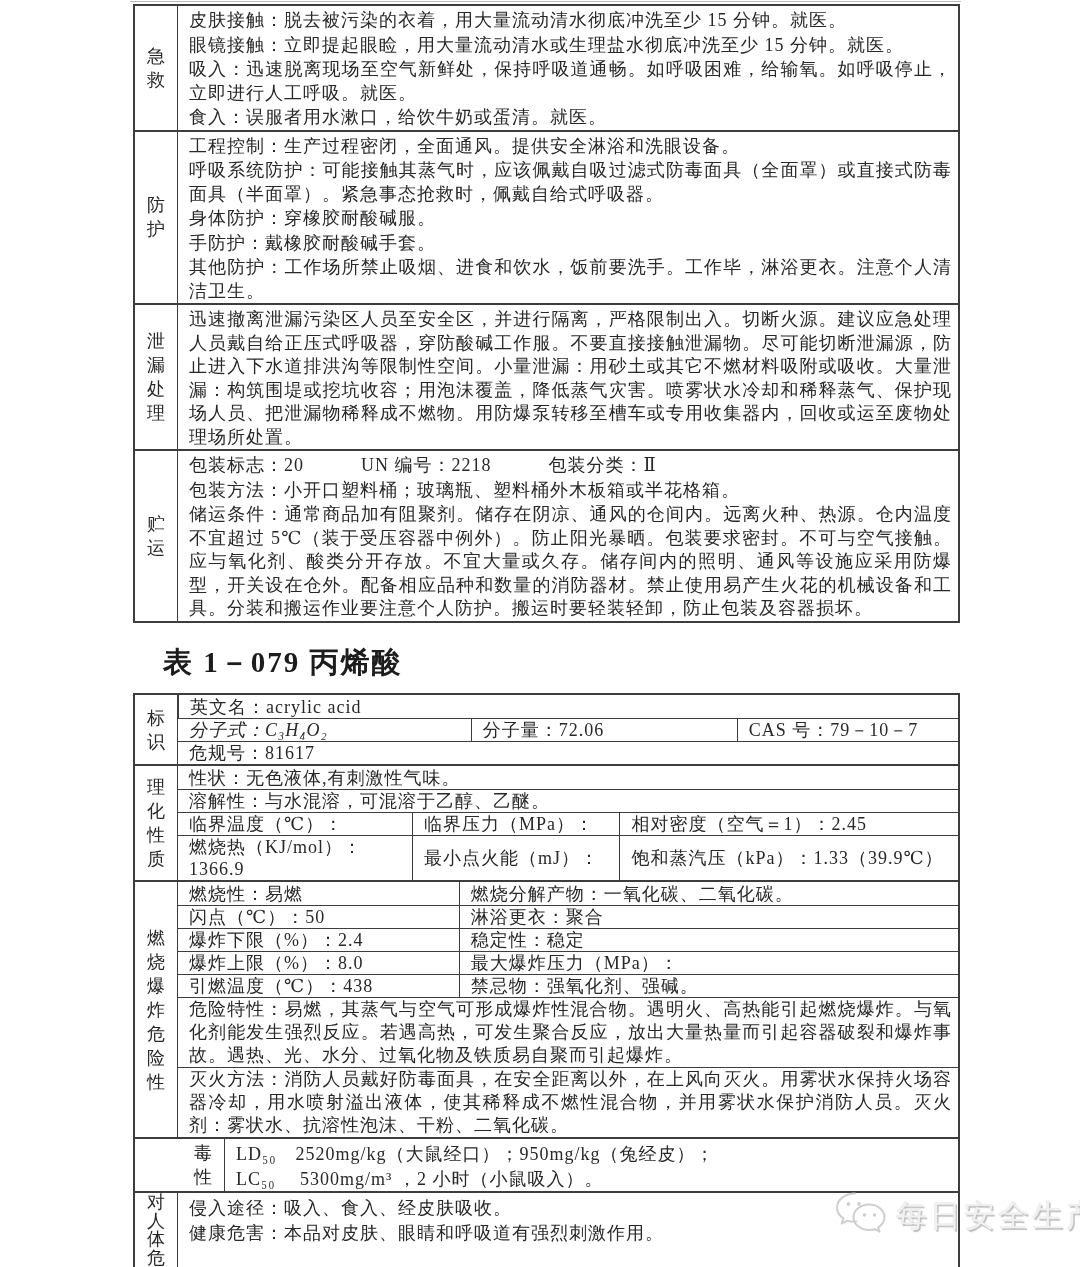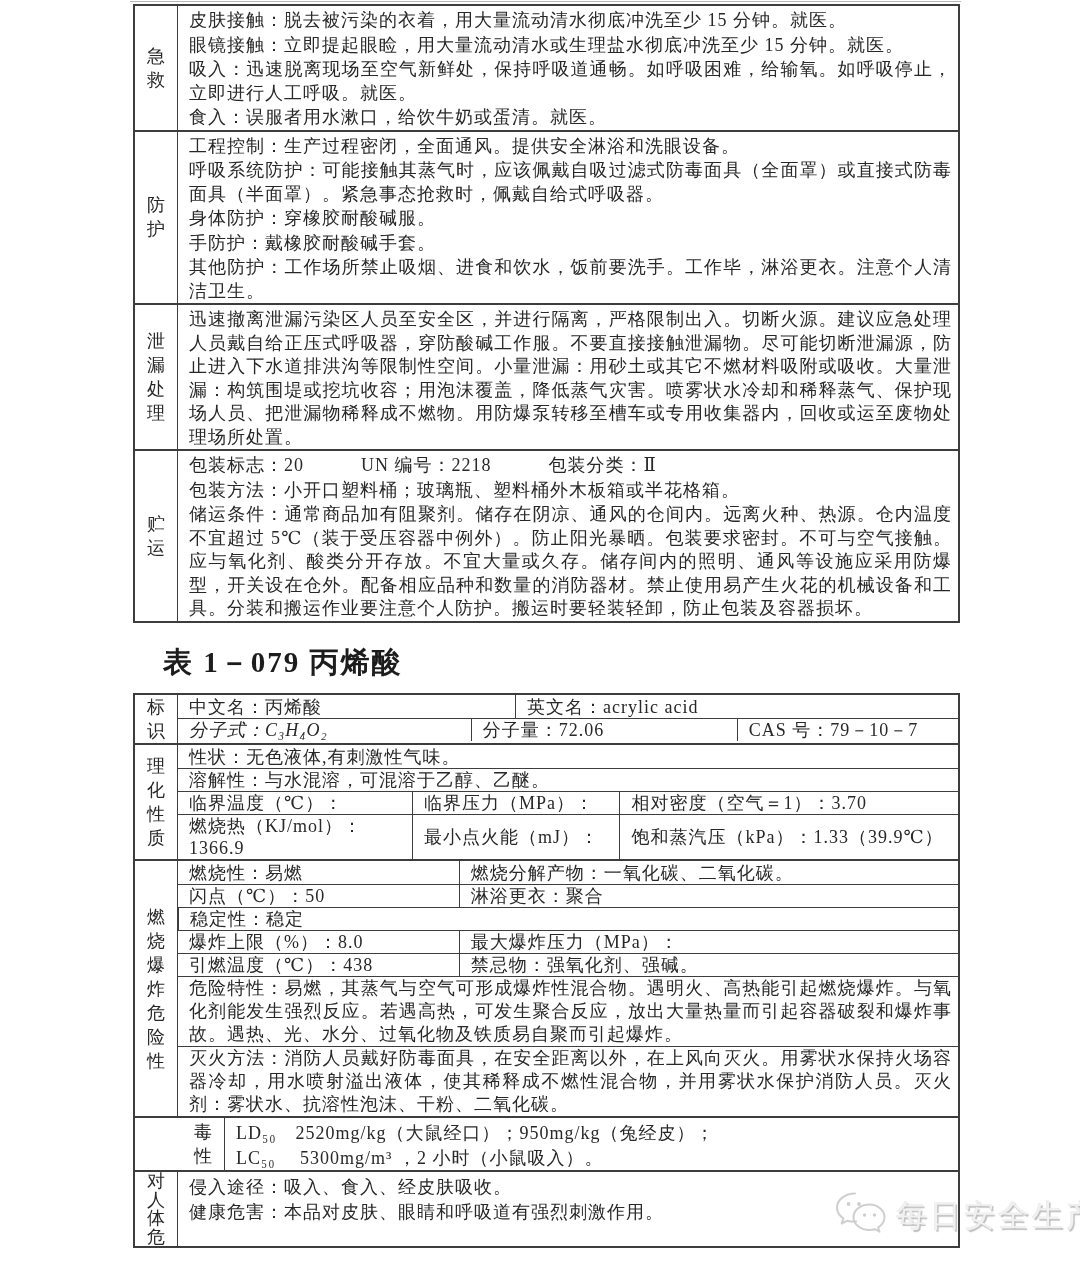--- a/index.html
+++ b/index.html
@@ -140,46 +140,48 @@
 <div class="title">表 1－079  丙烯酸</div>
 
 <div class="tbl" id="t2">
 
   <section class="sec">
     <div class="lab">
       <span>标识</span>
     </div>
     <div class="con">
       <div class="row">
-        <div class="cell c43">中文名：丙烯酸</div>
         <div class="cell c57 bl">英文名：acrylic acid</div>
       </div>
       <div class="row">
         <div class="cell c36">分子式：C₃H₄O₂</div>
         <div class="cell c34 bl">分子量：72.06</div>
         <div class="cell c29 bl">CAS 号：79－10－7</div>
       </div>
+      <div class="row">
+        <div class="cell" style="flex:1">危规号：81617</div>
+      </div>
     </div>
   </section>
 
   <section class="sec">
     <div class="lab">
       <span>理化性质</span>
     </div>
     <div class="con">
       <div class="row">
         <div class="cell" style="flex:1">性状：无色液体,有刺激性气味。</div>
       </div>
       <div class="row">
         <div class="cell" style="flex:1">溶解性：与水混溶，可混溶于乙醇、乙醚。</div>
       </div>
       <div class="row">
         <div class="cell p30">临界温度（℃）：</div>
         <div class="cell p27 bl">临界压力（MPa）：</div>
-        <div class="cell p44 bl">相对密度（空气＝1）：3.70</div>
+        <div class="cell p44 bl">相对密度（空气＝1）：2.45</div>
       </div>
       <div class="row">
         <div class="cell p30">燃烧热（KJ/mol）：1366.9</div>
         <div class="cell p27 bl">最小点火能（mJ）：</div>
         <div class="cell p44 bl">饱和蒸汽压（kPa）：1.33（39.9℃）</div>
       </div>
     </div>
   </section>
 
   <section class="sec">
@@ -189,20 +191,21 @@
     <div class="con">
       <div class="row">
         <div class="cell b36">燃烧性：易燃</div>
         <div class="cell b64 bl">燃烧分解产物：一氧化碳、二氧化碳。</div>
       </div>
       <div class="row">
         <div class="cell b36">闪点（℃）：50</div>
         <div class="cell b64 bl">淋浴更衣：聚合</div>
       </div>
       <div class="row">
+        <div class="cell b36">爆炸下限（%）：2.4</div>
         <div class="cell b64 bl">稳定性：稳定</div>
       </div>
       <div class="row">
         <div class="cell b36">爆炸上限（%）：8.0</div>
         <div class="cell b64 bl">最大爆炸压力（MPa）：</div>
       </div>
       <div class="row">
         <div class="cell b36">引燃温度（℃）：438</div>
         <div class="cell b64 bl">禁忌物：强氧化剂、强碱。</div>
       </div>

